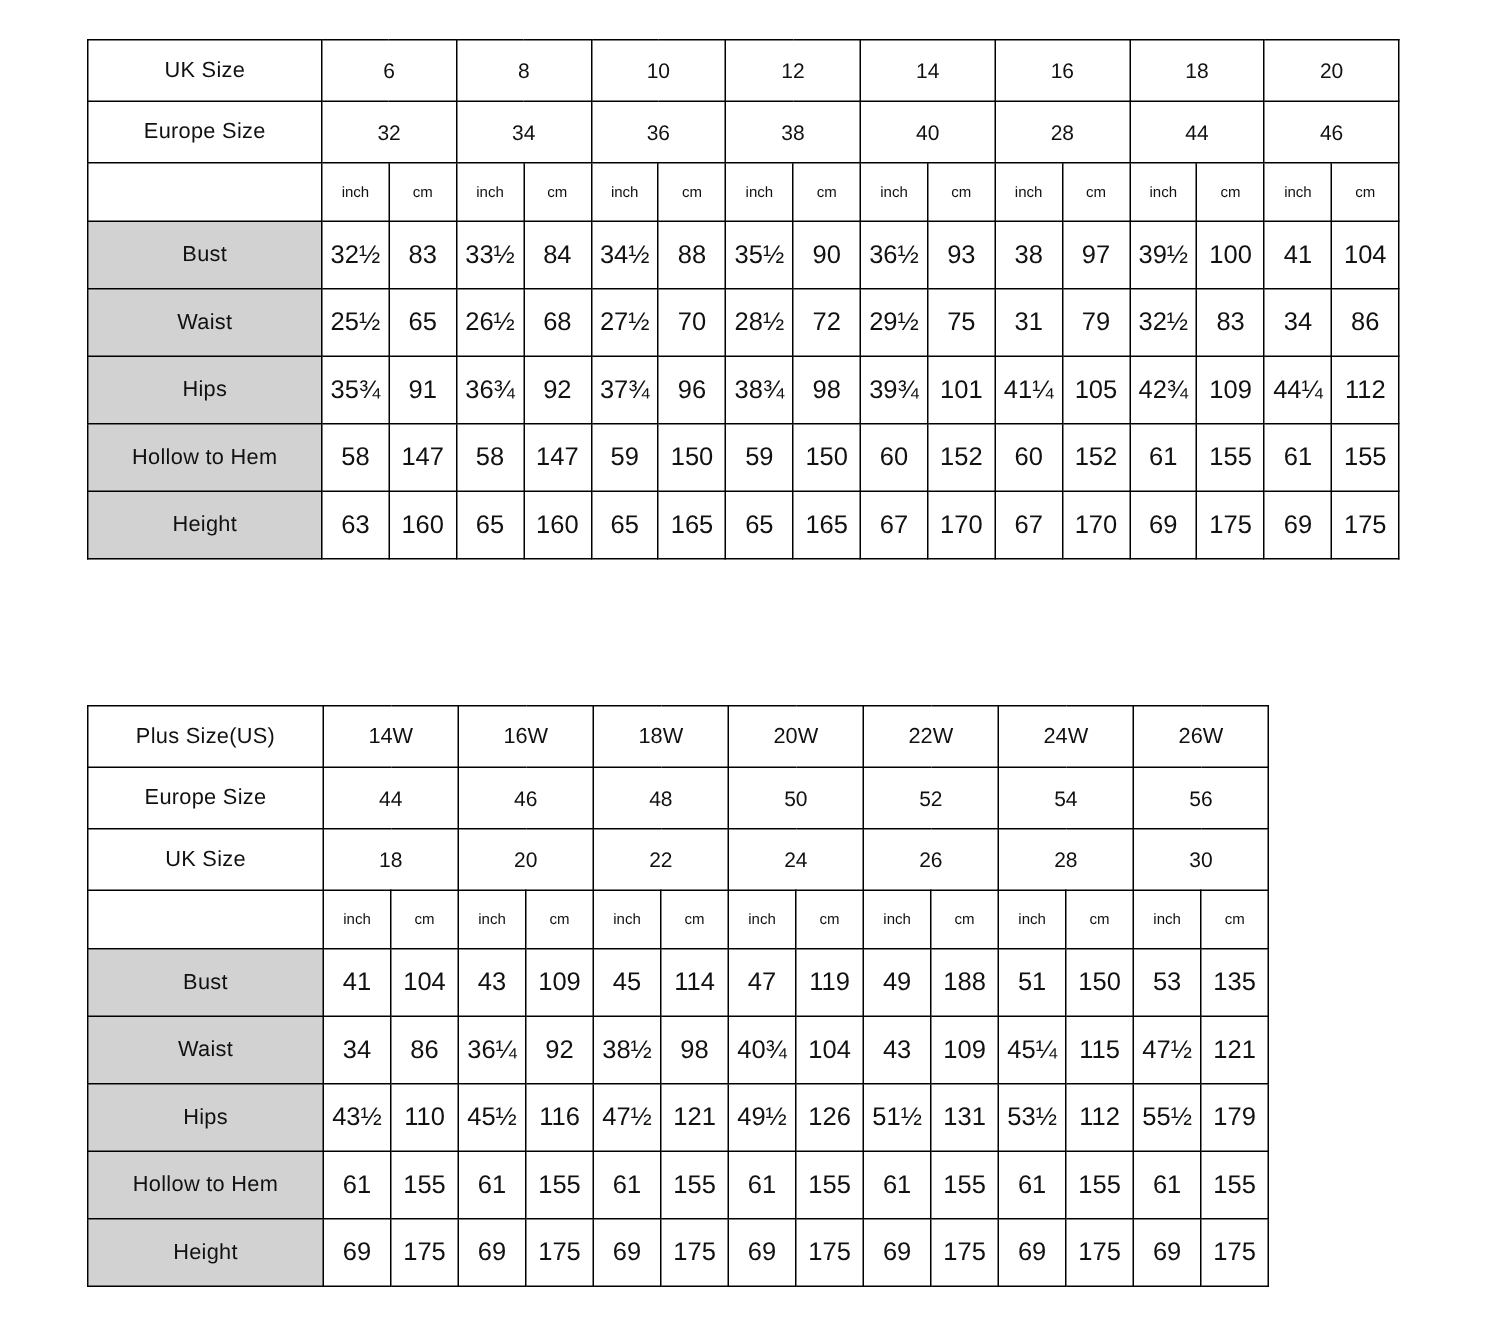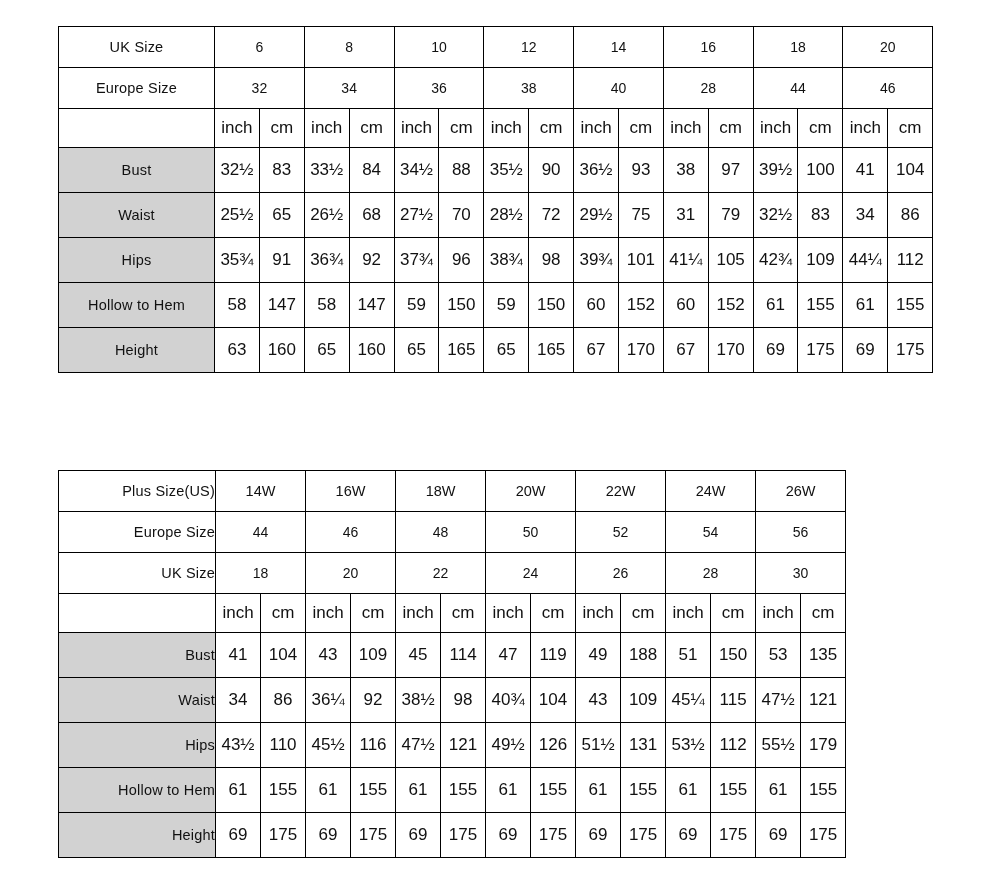--- a/index.html
+++ b/index.html
@@ -72,38 +72,37 @@
   }
   .row-label.shaded {
     background: #d2d2d2;
   }
   .val {
     font-size: 14px;
     height: 40px;
   }
   .unit-row td {
     height: 38px;
-    font-size: 17px;
+    font-size: 10px;
   }
   .measure-row td.num {
     font-size: 17px;
     height: 44px;
   }
   .blank-label {
     height: 38px;
   }
 
   
   #plus-table .hdr2 td {
     height: 40px;
     font-size: 14.5px;
   }
   #plus-table .row-label {
     height: 40px;
-    text-align: right;
   }
 </style>
 </head>
 <body>
 
 <div class="page">
 
   <table id="standard-table" class="size-table">
     <colgroup>
       <col style="width:156px">

